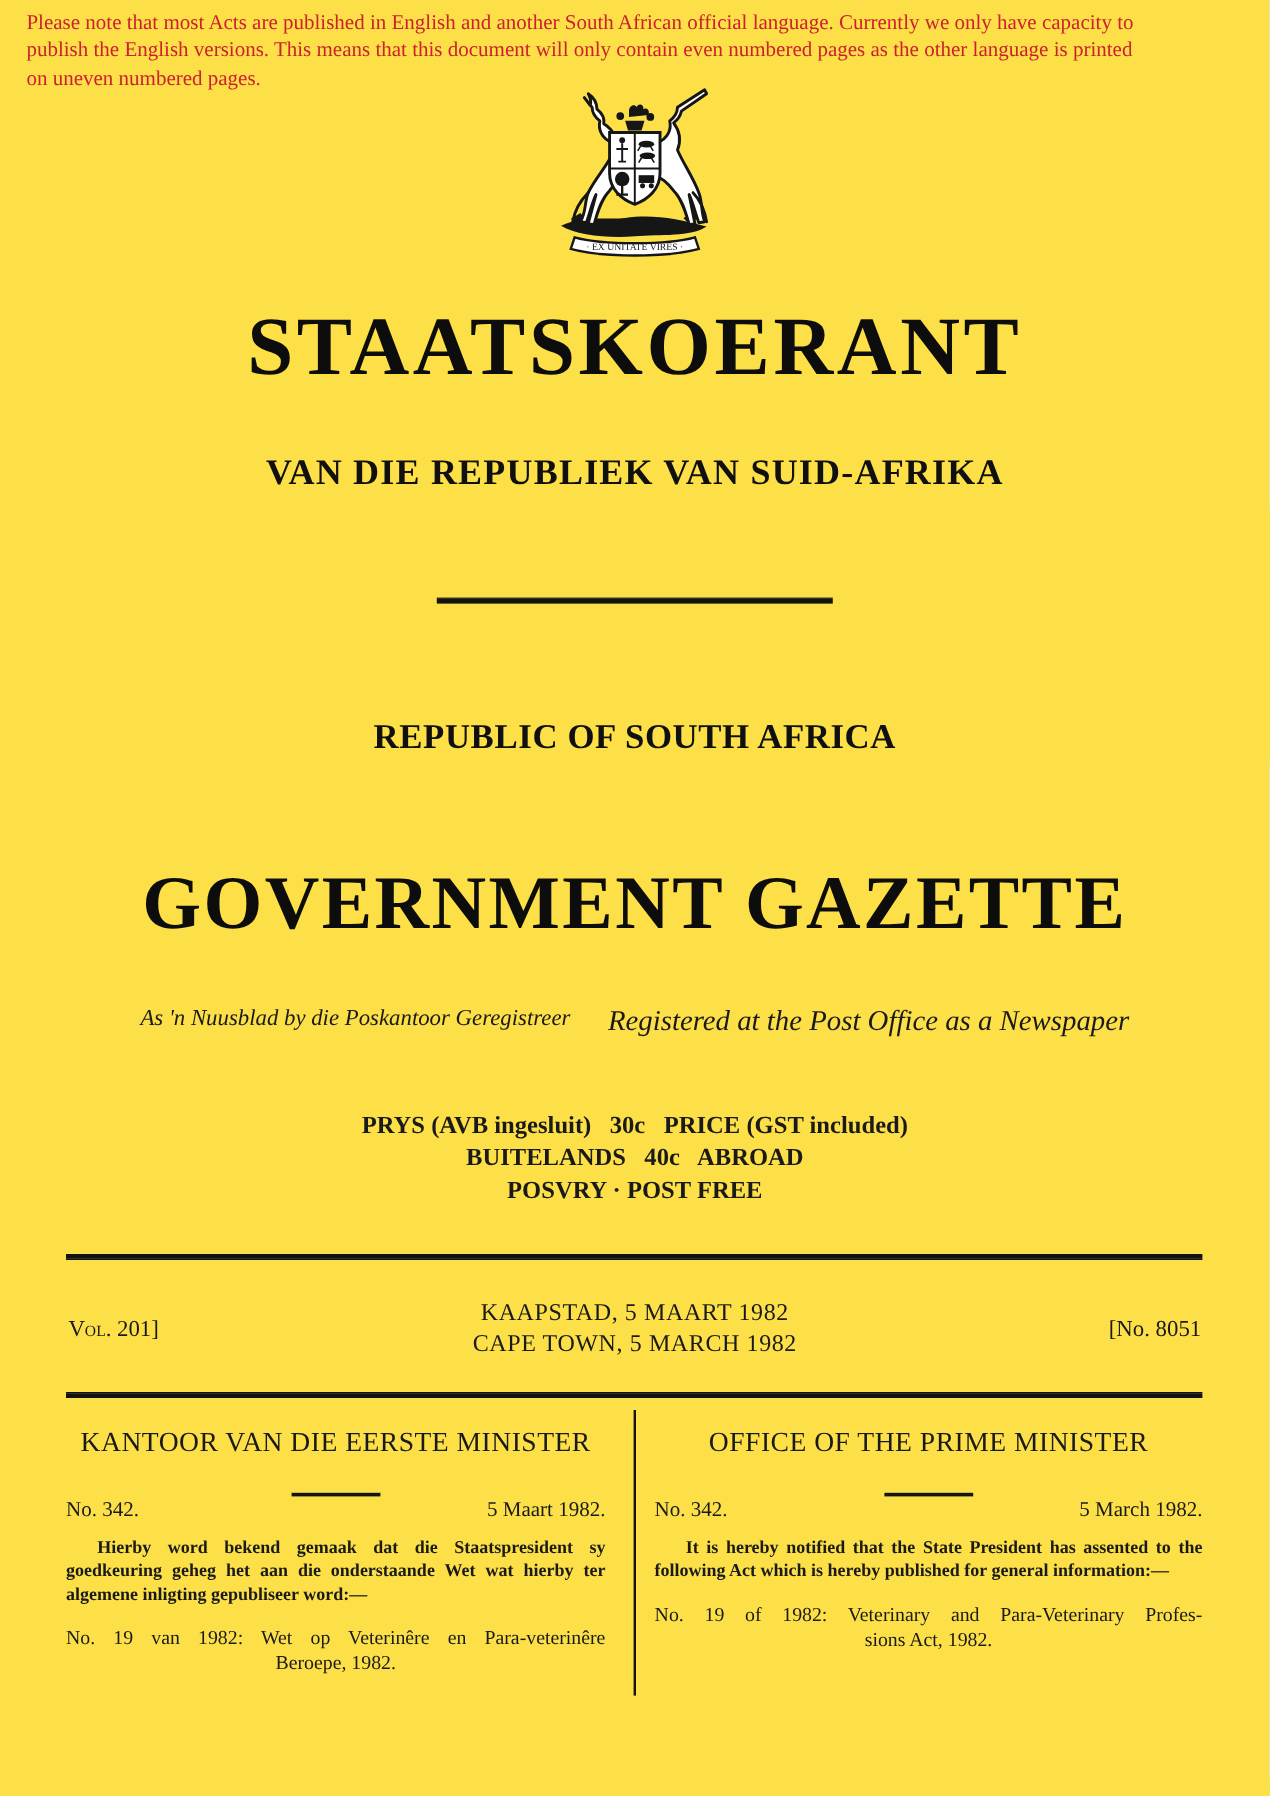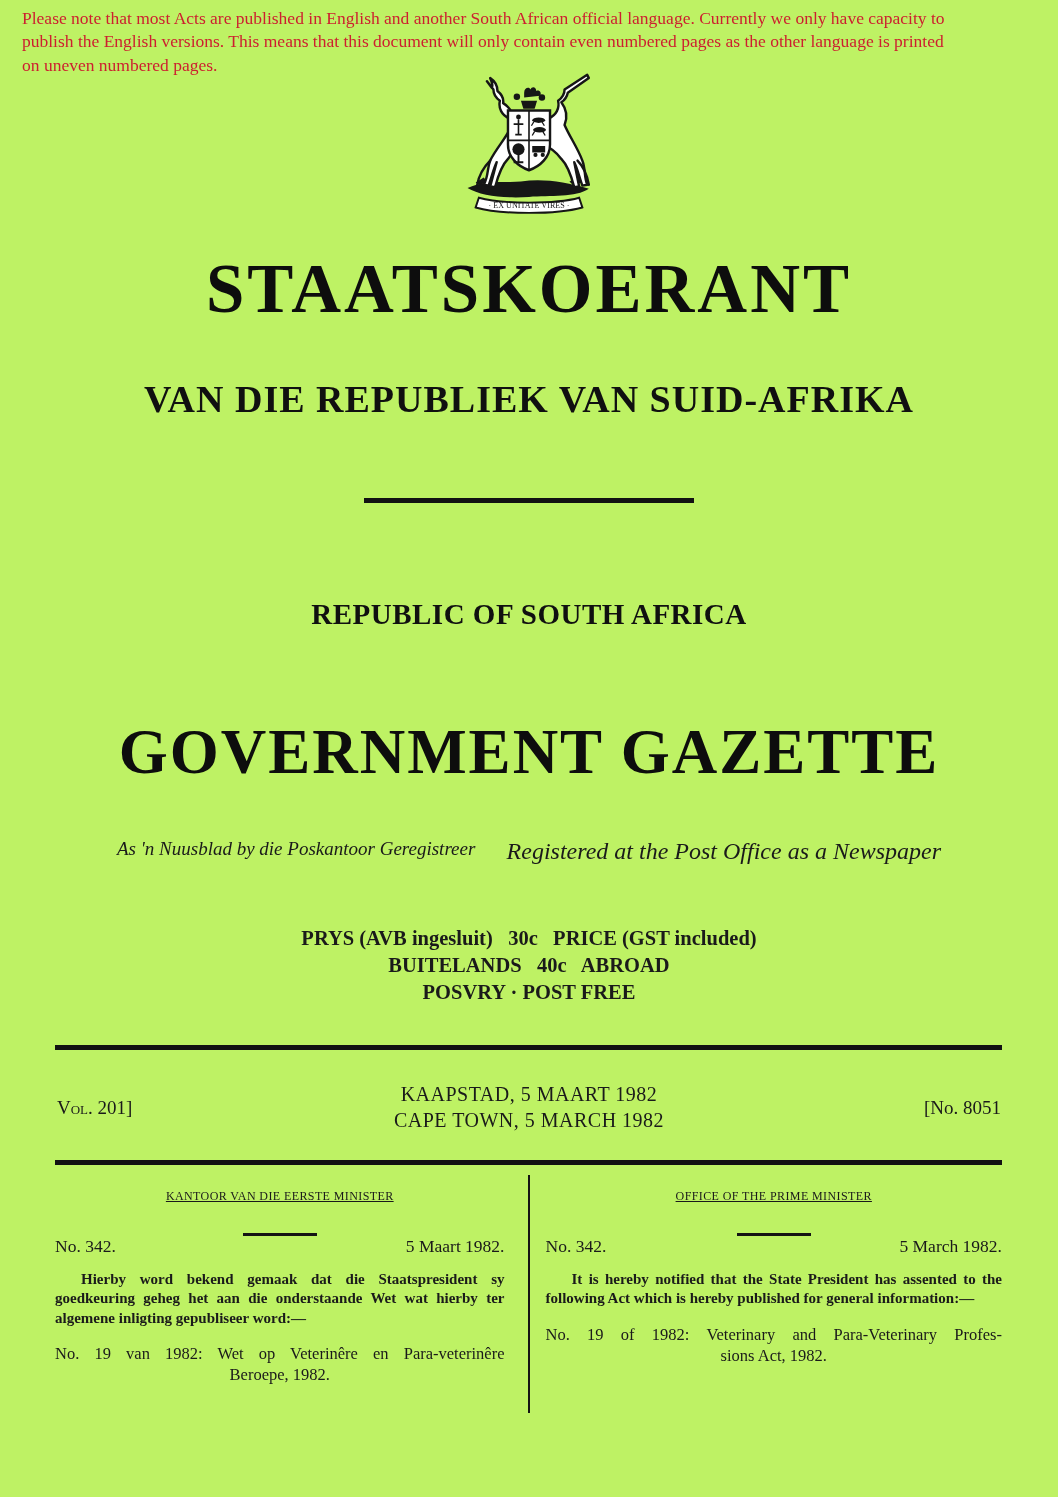--- a/index.html
+++ b/index.html
@@ -1,21 +1,21 @@
 <!DOCTYPE html>
 <html><head>
 <meta charset="utf-8">
 <style>
   * { margin:0; padding:0; box-sizing:border-box; }
   html,body { background:#e8e8e8; }
   .page {
     position:relative;
     width:1058px; height:1497px;
     margin:0 auto;
-    background:#bef264;
+    background:#fde047;
     color:#1a1a1a;
     font-family:"Liberation Serif","DejaVu Serif",serif;
     overflow:hidden;
   }
 
   
   .notice {
     position:absolute; top:7px; left:22px; width:1032px;
     color:#cd1f2f; font-size:17.5px; line-height:1.33;
   }
@@ -26,21 +26,21 @@
   .coat { position:absolute; top:70px; left:50%; transform:translateX(-50%); }
 
   
   .title-af {
     position:absolute; top:250px; left:0; width:100%;
     text-align:center; font-size:69px; font-weight:700; letter-spacing:3px;
     color:#0d0d0d;
   }
   .subtitle-af {
     position:absolute; top:377px; left:0; width:100%;
-    text-align:center; font-size:38px; font-weight:700; letter-spacing:1px;
+    text-align:center; font-size:30px; font-weight:700; letter-spacing:1px;
     color:#101010;
   }
   .mast-divider {
     position:absolute; top:498px; left:50%; transform:translateX(-50%);
     width:330px; height:4px;
     border-top:1.5px solid #121212; border-bottom:4px solid #121212;
   }
   .republic {
     position:absolute; top:598px; left:0; width:100%;
     text-align:center; font-size:29px; font-weight:700; letter-spacing:0.5px;
@@ -87,21 +87,21 @@
   .columns { position:absolute; top:1173px; left:55px; right:56px; height:260px; display:flex; }
   .col-divider {
     position:absolute; left:50%; top:2px; height:238px; width:2px;
     background:#141414; transform:translateX(-50%);
   }
   .col { width:50%; }
   .col.left  { padding-right:24px; }
   .col.right { padding-left:17px; }
   .col-heading {
     margin-top:16px; text-align:center;
-    font-size:12px; letter-spacing:0.4px;text-decoration:underline;
+    font-size:23px; letter-spacing:0.4px;
   }
   .col-rule { width:74px; height:3px; background:#141414; margin:29px auto 0; }
   .notice-row {
     display:flex; justify-content:space-between;
     font-size:17.5px;
   }
   .body-par {
     margin-top:13px; font-size:15px; line-height:1.29;
     text-align:justify; text-indent:26px;font-weight:bold;
   }

